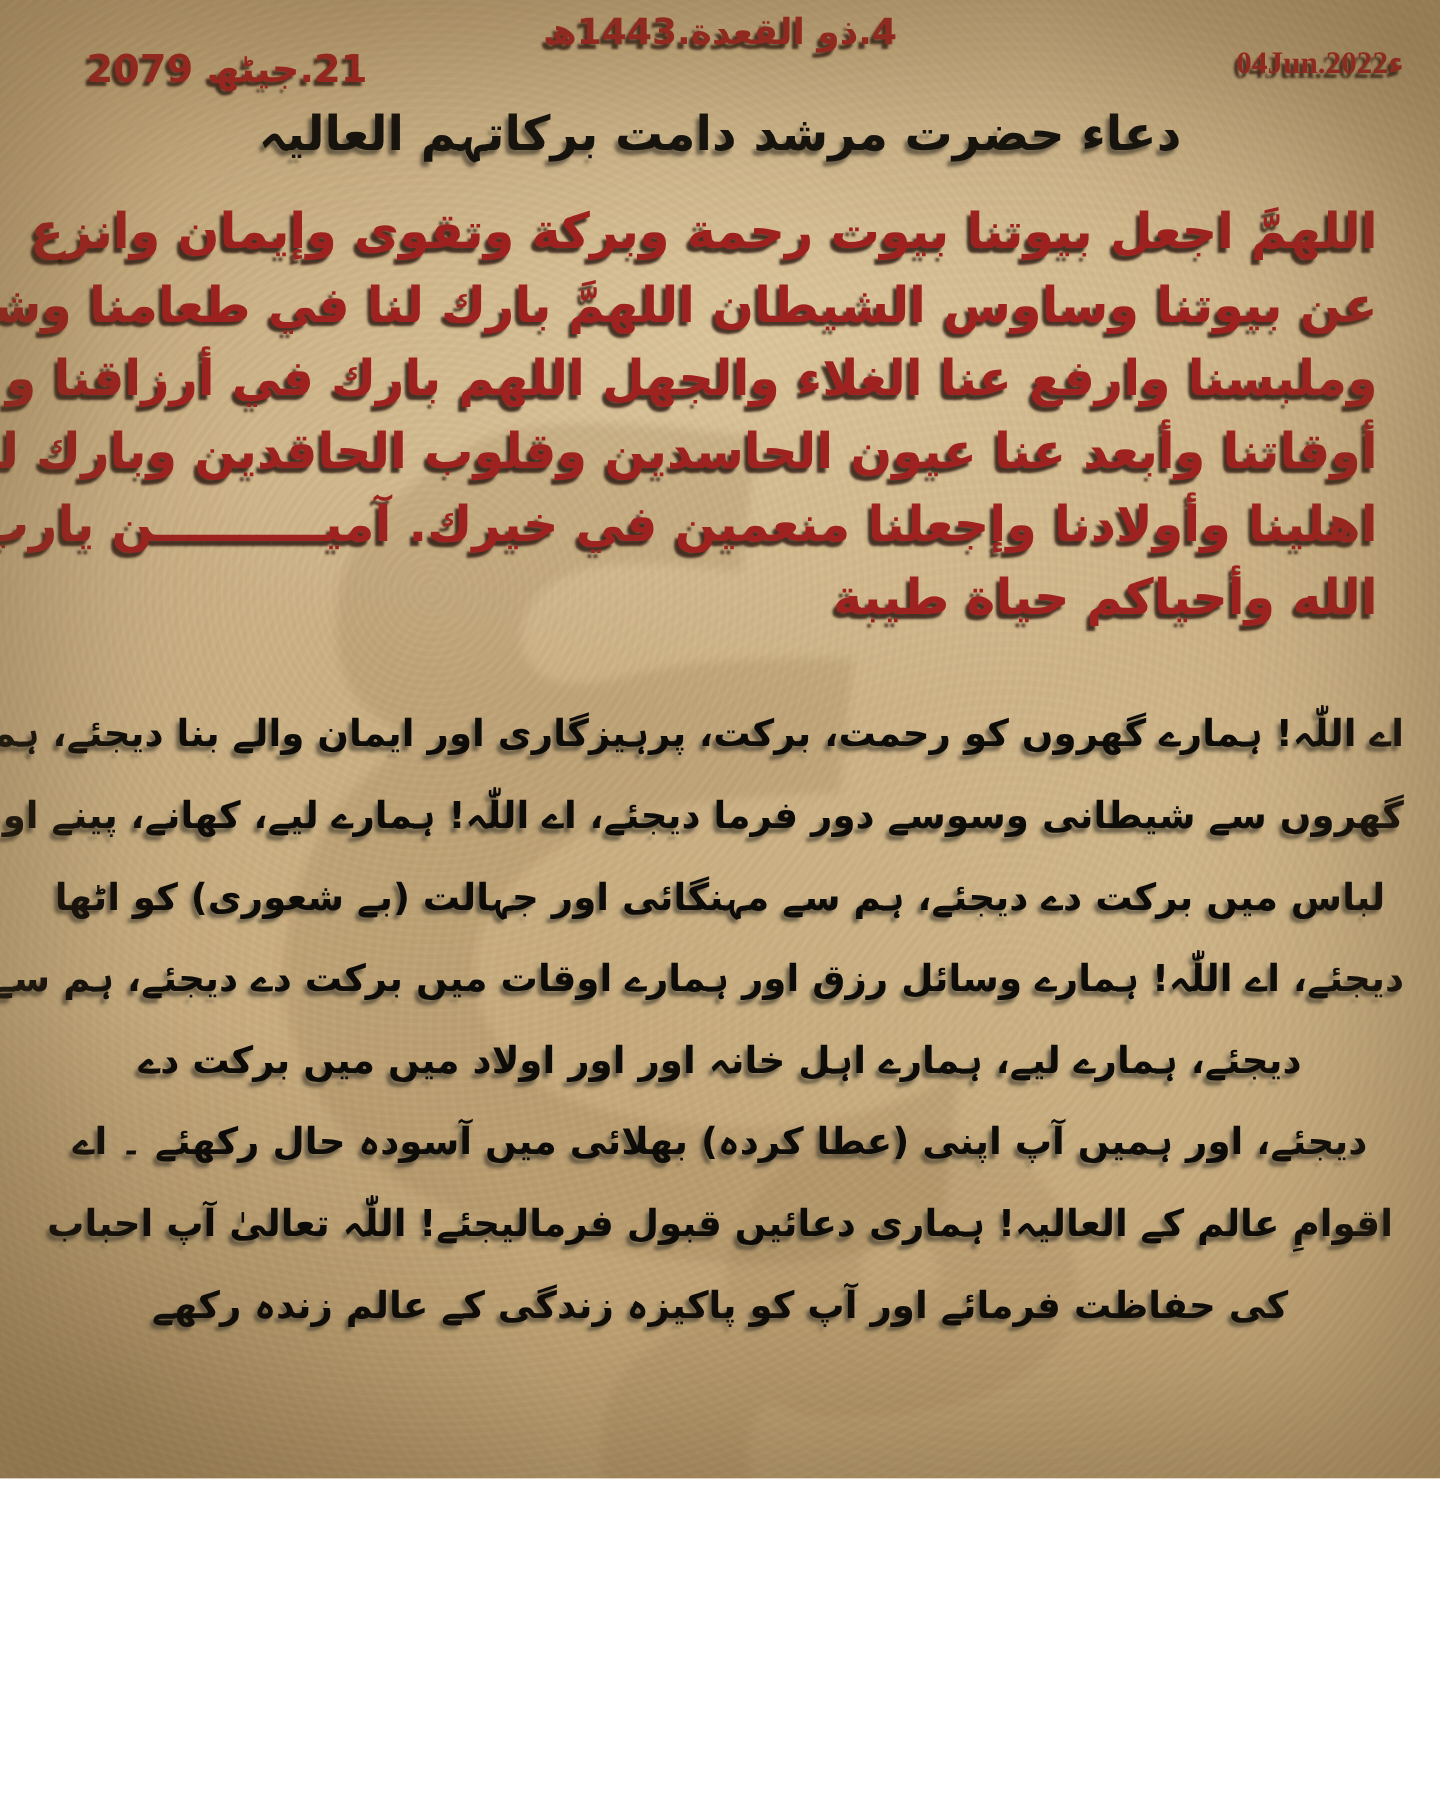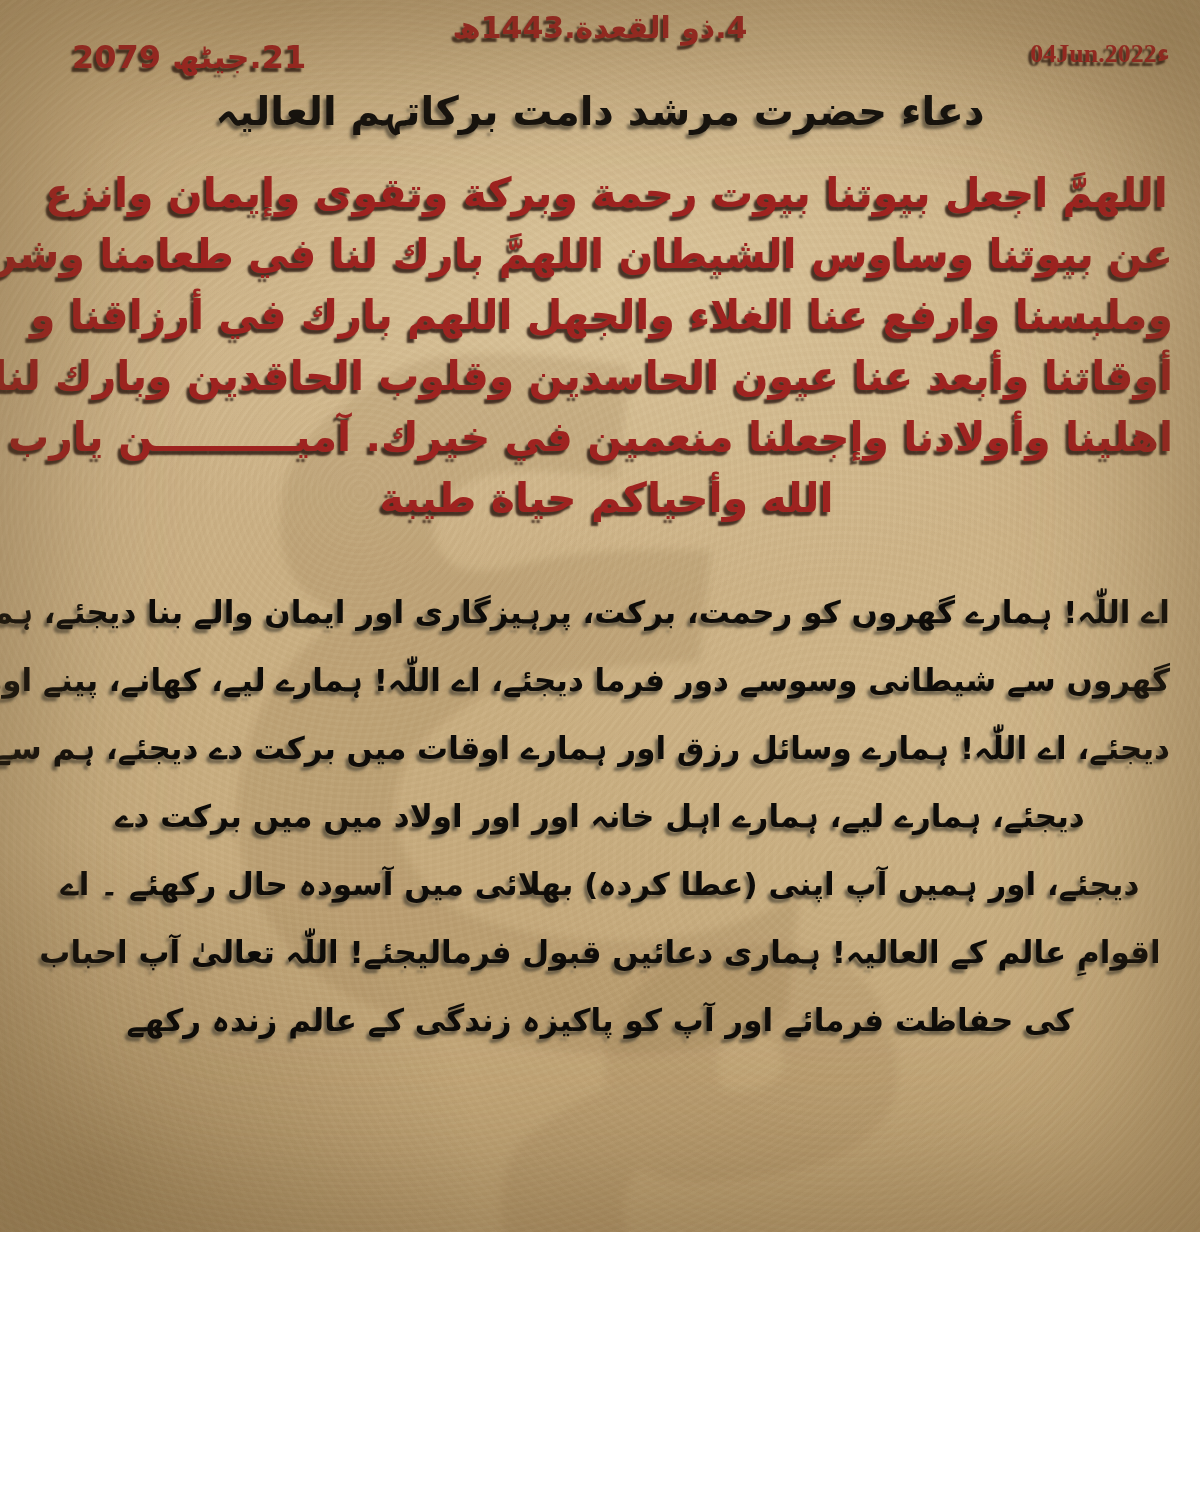--- a/index.html
+++ b/index.html
@@ -46,21 +46,21 @@
     position:absolute;top:38px;left:72px;
     font-size:32px;font-weight:bold;
   }
   .doc-title{
     position:absolute;top:76px;left:0;right:0;text-align:center;
     font-size:40px;font-weight:bold;color:#14110d;
     text-shadow:-3px 4px 3px rgba(70,62,48,0.70);
     margin-top:12px;
   }
   .arabic-block{
-    position:absolute;top:163px;left:40px;right:27px;text-align:center;
+    position:absolute;top:163px;left:40px;right:52px;text-align:right;
   }
   .ar-line{
     font-size:41px;font-weight:bold;line-height:61px;white-space:nowrap;
   }
   .urdu-block{
     position:absolute;top:578px;left:30px;right:30px;text-align:center;
   }
   .ur-line{
     font-size:31px;font-weight:bold;line-height:68px;white-space:nowrap;
     color:#0e0c09;text-shadow:-3px 4px 3px rgba(75,68,52,0.72);
@@ -104,20 +104,21 @@
     <div class="ar-line red">عن بيوتنا وساوس الشيطان اللهمَّ بارك لنا في طعامنا وشرابنا</div>
     <div class="ar-line red">وملبسنا وارفع عنا الغلاء والجهل اللهم بارك في أرزاقنا و</div>
     <div class="ar-line red">أوقاتنا وأبعد عنا عيون الحاسدين وقلوب الحاقدين وبارك لنا في</div>
     <div class="ar-line red">اهلينا وأولادنا وإجعلنا منعمين في خيرك. آميــــــــــن يارب العالمين يحفظكم</div>
     <div class="ar-line red">الله وأحياكم حياة طيبة</div>
   </div>
 
   <div class="urdu-block" dir="rtl">
     <div class="ur-line">اے اللّٰہ! ہمارے گھروں کو رحمت، برکت، پرہیزگاری اور ایمان والے بنا دیجئے، ہمارے</div>
     <div class="ur-line">گھروں سے شیطانی وسوسے دور فرما دیجئے، اے اللّٰہ! ہمارے لیے، کھانے، پینے اور</div>
+    <div class="ur-line">لباس میں برکت دے دیجئے، ہم سے مہنگائی اور جہالت (بے شعوری) کو اٹھا</div>
     <div class="ur-line">دیجئے، اے اللّٰہ! ہمارے وسائل رزق اور ہمارے اوقات میں برکت دے دیجئے، ہم سے</div>
     <div class="ur-line">دیجئے، ہمارے لیے، ہمارے اہل خانہ اور اور اولاد میں میں برکت دے</div>
     <div class="ur-line">دیجئے، اور ہمیں آپ اپنی (عطا کردہ) بھلائی میں آسودہ حال رکھئے ۔ اے</div>
     <div class="ur-line">اقوامِ عالم کے العالیہ! ہماری دعائیں قبول فرمالیجئے! اللّٰہ تعالیٰ آپ احباب</div>
     <div class="ur-line">کی حفاظت فرمائے اور آپ کو پاکیزہ زندگی کے عالم زندہ رکھے</div>
   </div>
 
   <div class="footer">
     <div class="footer-en">Rahimia Institute of Quranic Sciences (Trust) Lahore</div>
     <div class="footer-calligraphy" dir="rtl">ادارۀ رحیمیہ علوم قرآنیہ لاہور</div>

